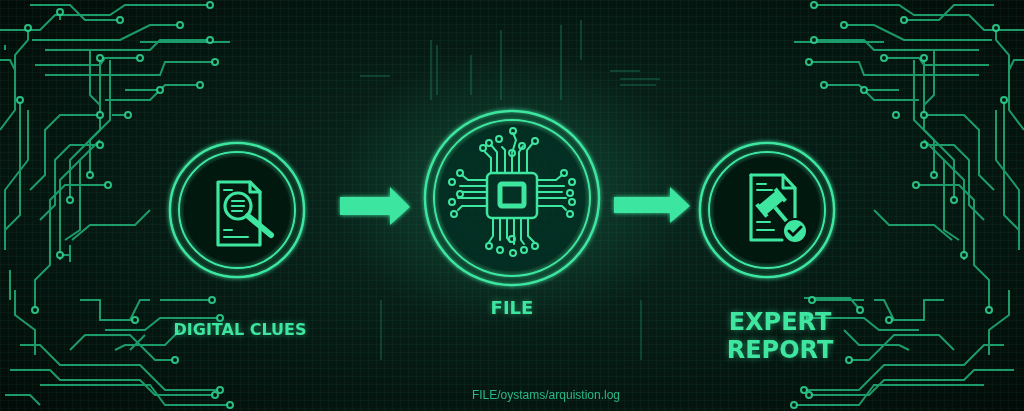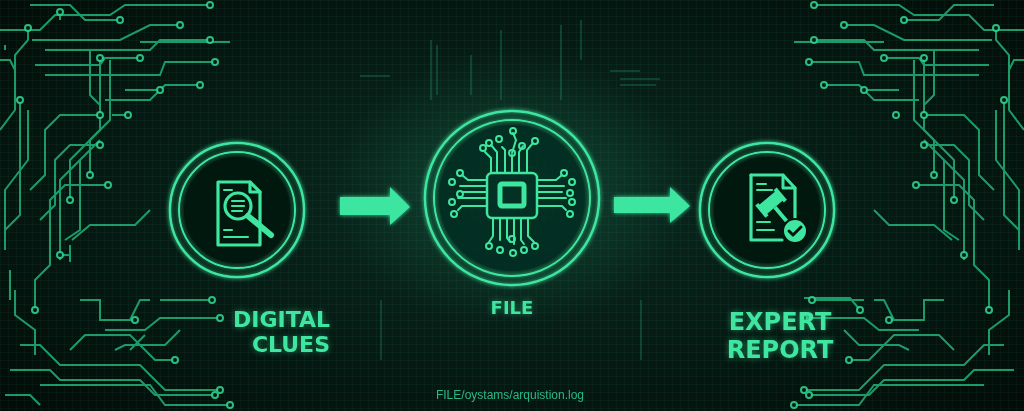--- a/index.html
+++ b/index.html
@@ -9,25 +9,25 @@
       radial-gradient(ellipse 260px 200px at 512px 190px, rgba(30,110,80,0.45), rgba(0,0,0,0) 70%),
       radial-gradient(ellipse 700px 300px at 512px 200px, #0b2a20, #051510 70%, #030b08 100%);}
   .grid{position:absolute;inset:0;
     background-image:
       linear-gradient(rgba(60,200,140,0.05) 1px, transparent 1px),
       linear-gradient(90deg, rgba(60,200,140,0.05) 1px, transparent 1px);
     background-size:8px 8px;}
   svg.layer{position:absolute;left:0;top:0;}
   .label{position:absolute;color:#3ee6a0;font-family:"DejaVu Sans",sans-serif;font-weight:bold;letter-spacing:0px;
     text-shadow:0 0 6px rgba(60,230,160,0.5);text-align:center;}
-  .label-clues{left:150px;top:307px;width:180px;font-size:22px;text-align:right;}
+  .label-clues{left:150px;top:320px;width:180px;font-size:16px;}
   .label-processing{left:432px;top:297px;width:160px;font-size:18px;line-height:22px;}
   .label-report{left:690px;top:308px;width:180px;font-size:24px;}
   .label-processing span{display:block;}
-  .footer{position:absolute;left:400px;top:388px;width:220px;text-align:center;font-size:12px;color:#2bb888;font-family:"Liberation Sans",sans-serif;}
+  .footer{position:absolute;left:400px;top:388px;width:220px;text-align:right;font-size:12px;color:#2bb888;font-family:"Liberation Sans",sans-serif;}
 </style>
 </head>
 <body>
 
 <div class="stage">
   <div class="grid"></div>
 
   <svg class="layer" width="1024" height="411">
     <g fill="none" stroke="#21b37a" stroke-width="2" opacity="0.85">
 

